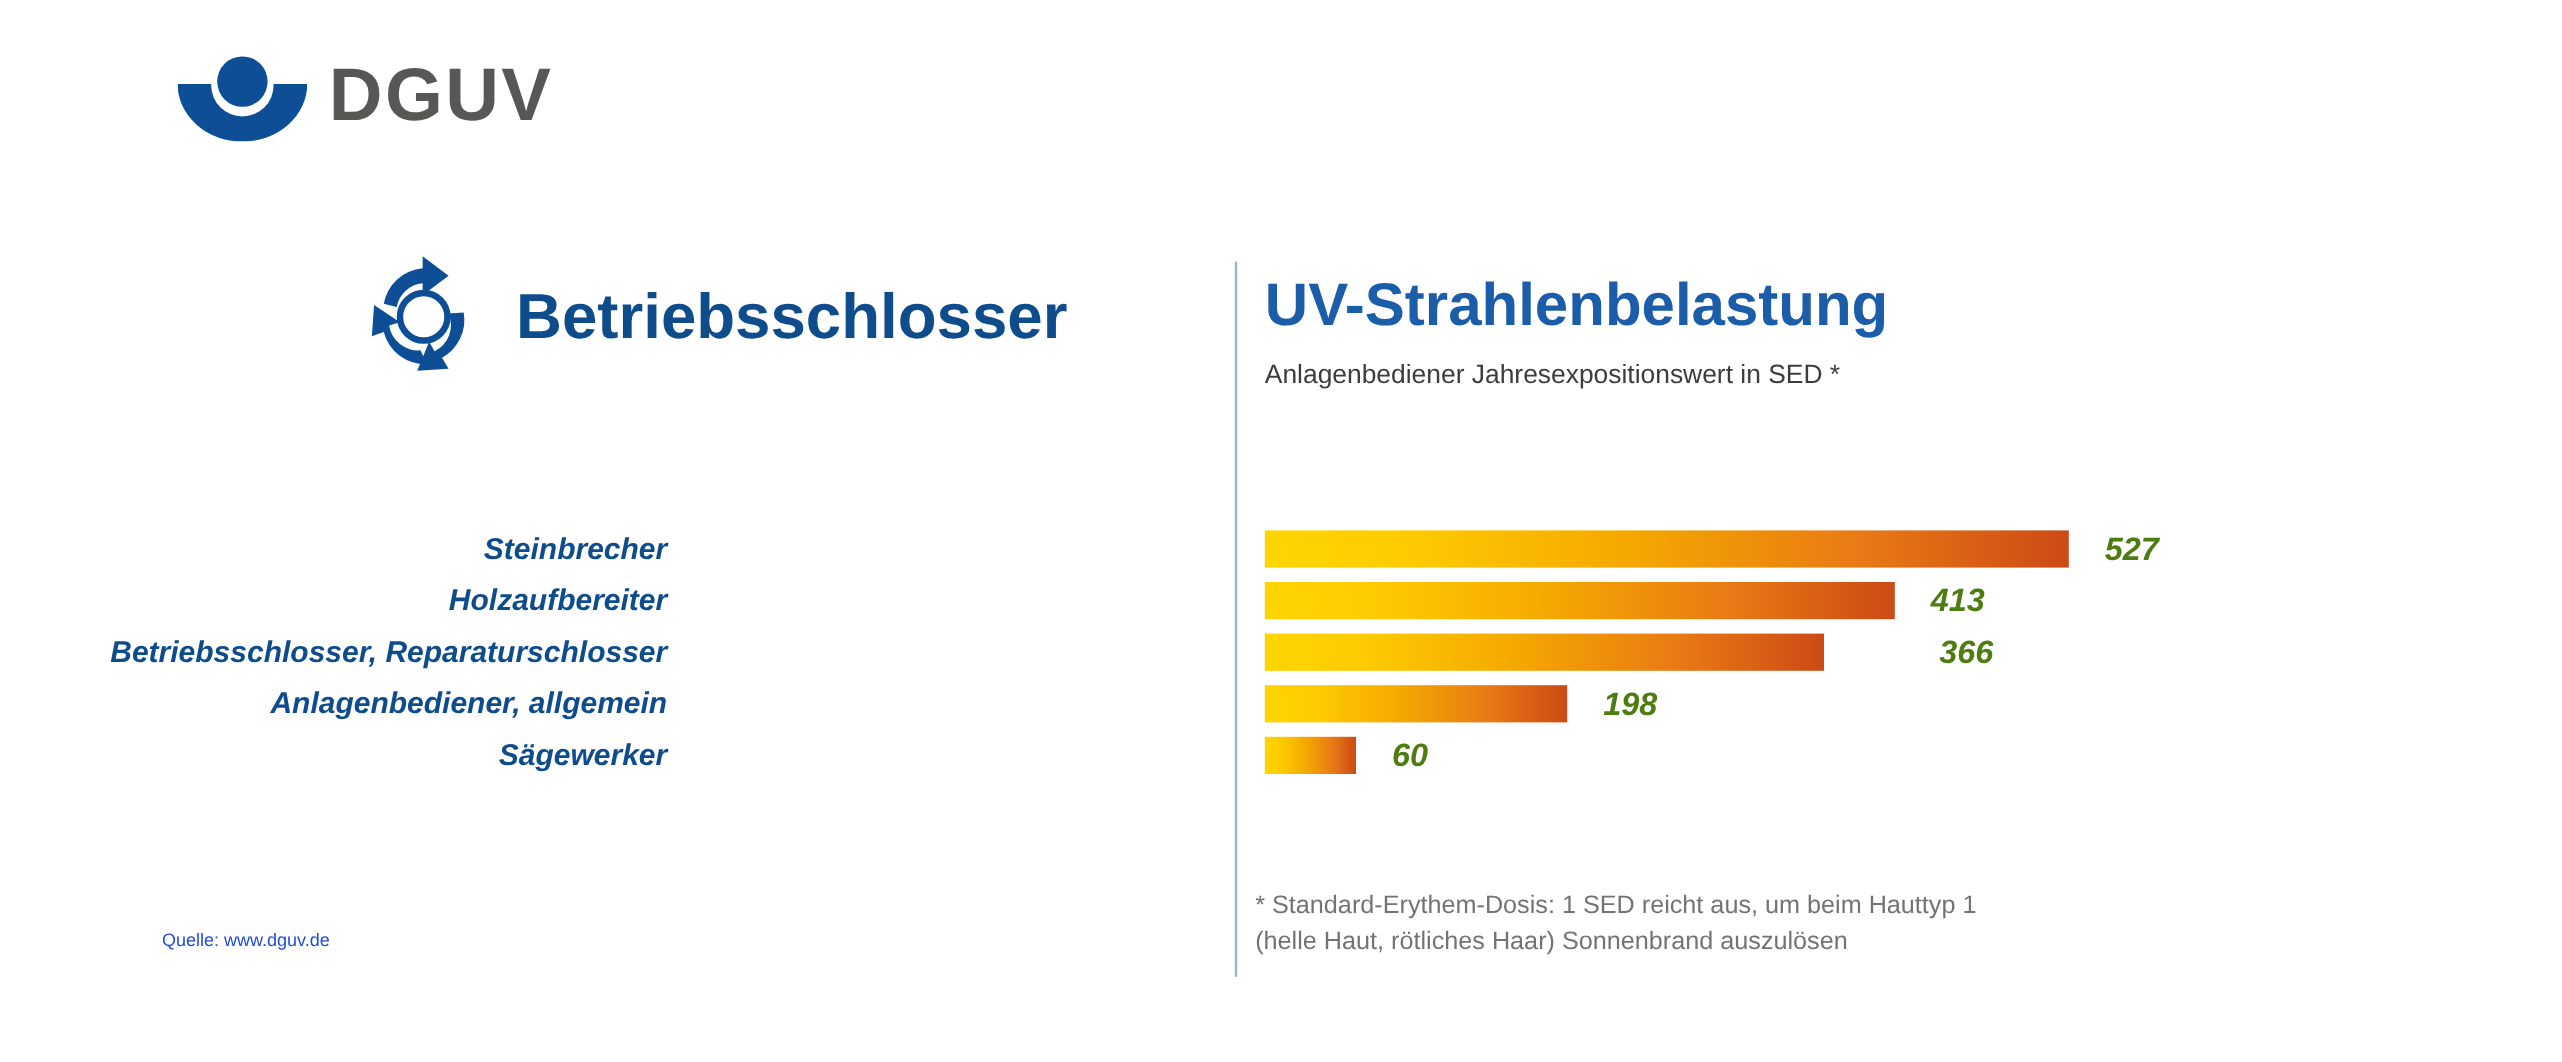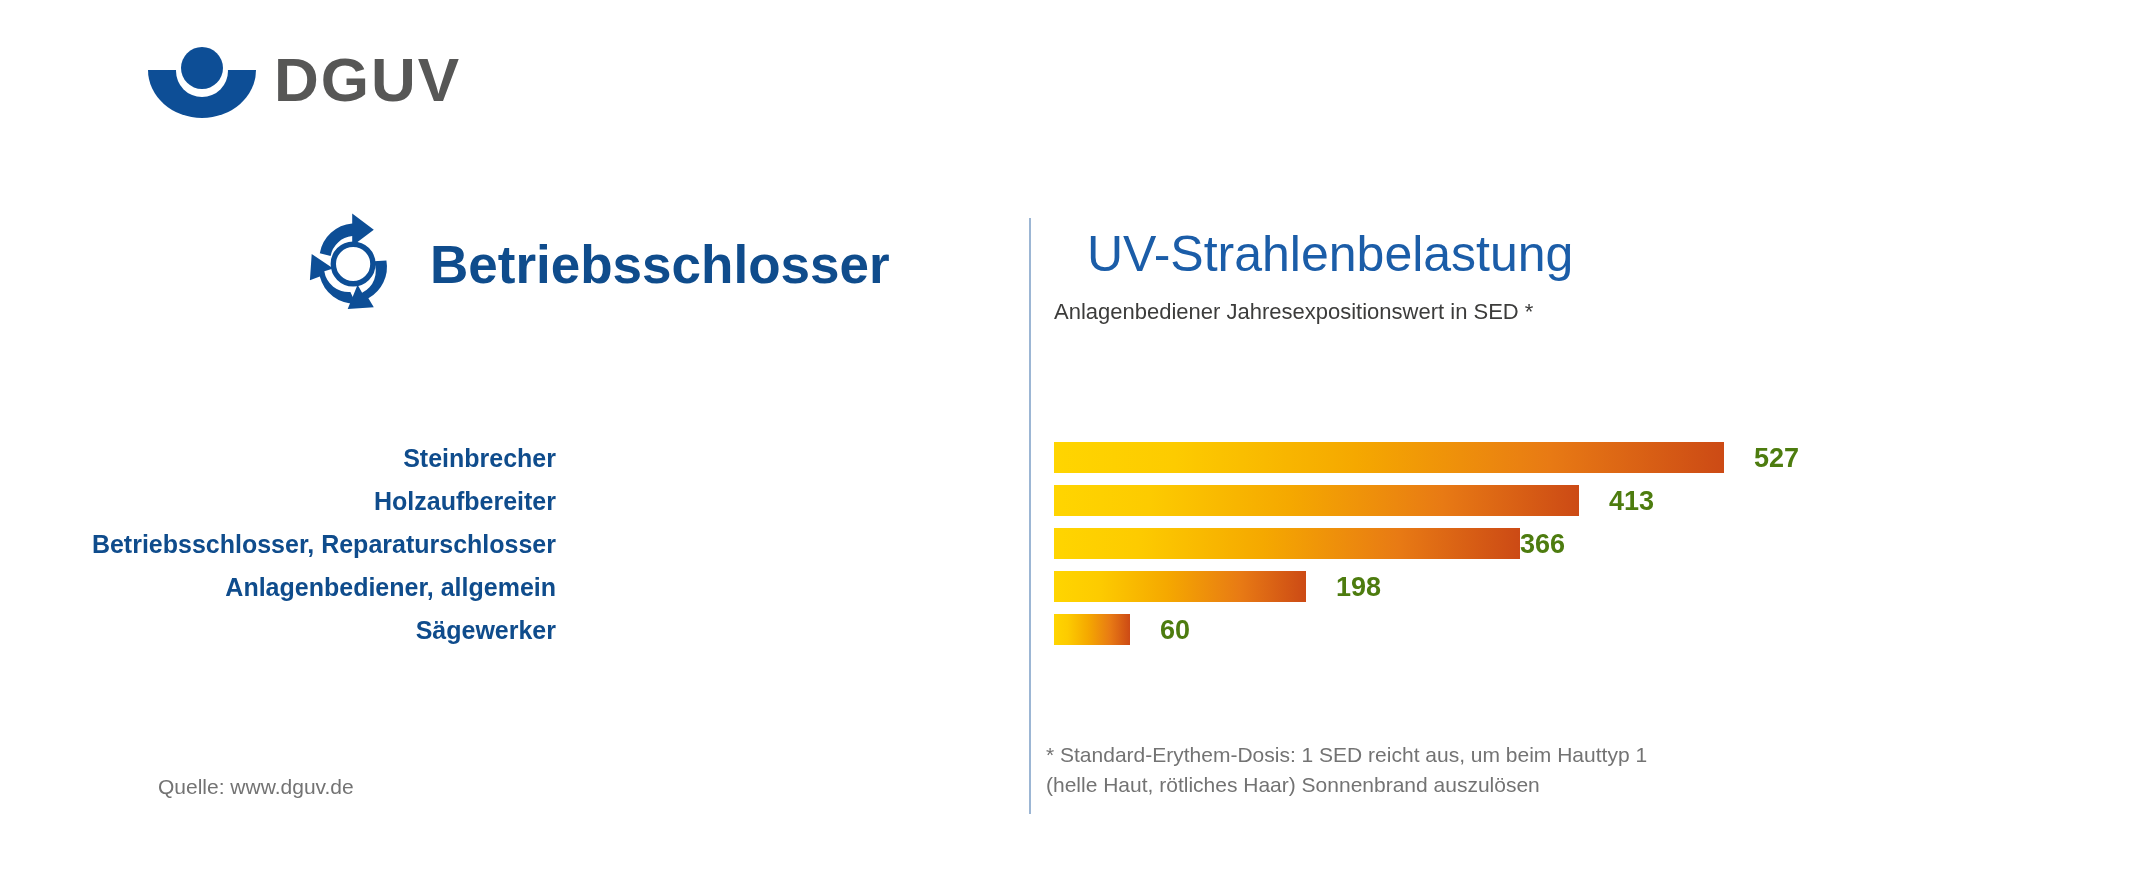--- a/index.html
+++ b/index.html
@@ -77,40 +77,40 @@
 
   
   .right-col {
     position: absolute;
     left: 1054px;
     top: 228px;
     width: 1000px;
   }
   .chart-title {
     font-size: 50px;
-    font-weight: normal;
+    font-weight: bold;
     color: #1b5da8;
     line-height: 1.05;
     white-space: nowrap;
-    margin-left: 33px;
   }
   .chart-subtitle {
     margin-top: 18px;
     font-size: 22px;
     color: #3c3c3b;
     white-space: nowrap;
   }
 
   
   .chart-area {
     position: absolute;
     left: 0;
     top: 442px;
     width: 1691px;
     height: 230px;
+    font-style: italic;
   }
   .bar-row {
     position: relative;
     height: 31px;
     margin-bottom: 12px;
     display: block;
   }
   .cat-label {
     position: absolute;
     right: 1135px;  
@@ -149,24 +149,24 @@
     top: 740px;
     font-size: 21px;
     color: #737373;
     line-height: 1.45;
     margin-left: 24px;
   }
 
   
   .source {
     position: absolute;
-    left: 158px;
+    left: 135px;
     top: 775px;
-    font-size: 21px;
-    color: #737373;
+    font-size: 15px;
+    color: #1d4ed8;
     white-space: nowrap;
   }
 </style>
 </head>
 <body>
 
 <div id="page">
 
   <div class="logo">
     <svg class="logo-mark" viewBox="0 0 108 76">
@@ -215,21 +215,21 @@
         <div class="bar-track" style="width: 525px;">
           <div class="bar-fill" style="width: 525px;"></div>
         </div>
         <div class="bar-value" style="left: 1609px;">413</div>
       </div>
       <div class="bar-row">
         <div class="cat-label">Betriebsschlosser, Reparaturschlosser</div>
         <div class="bar-track" style="width: 466px;">
           <div class="bar-fill" style="width: 466px;"></div>
         </div>
-        <div class="bar-value" style="left: 1520px;">366</div>
+        <div class="bar-value" style="left: 1616px;">366</div>
       </div>
       <div class="bar-row">
         <div class="cat-label">Anlagenbediener, allgemein</div>
         <div class="bar-track" style="width: 252px;">
           <div class="bar-fill" style="width: 252px;"></div>
         </div>
         <div class="bar-value" style="left: 1336px;">198</div>
       </div>
       <div class="bar-row">
         <div class="cat-label">Sägewerker</div>

